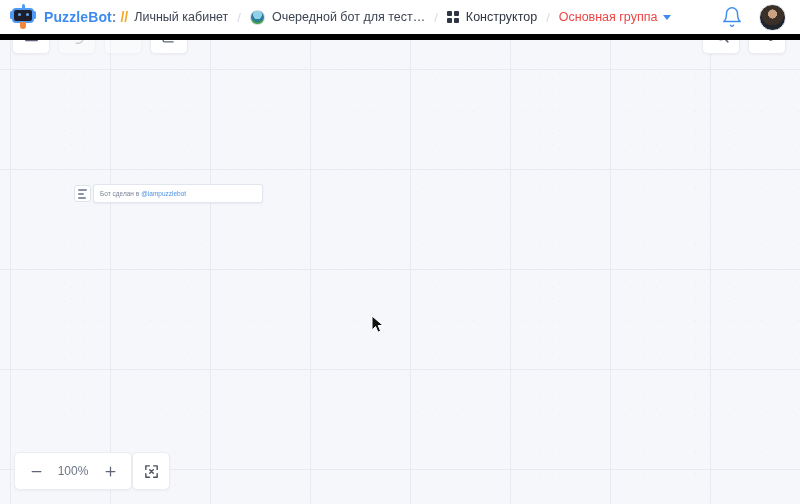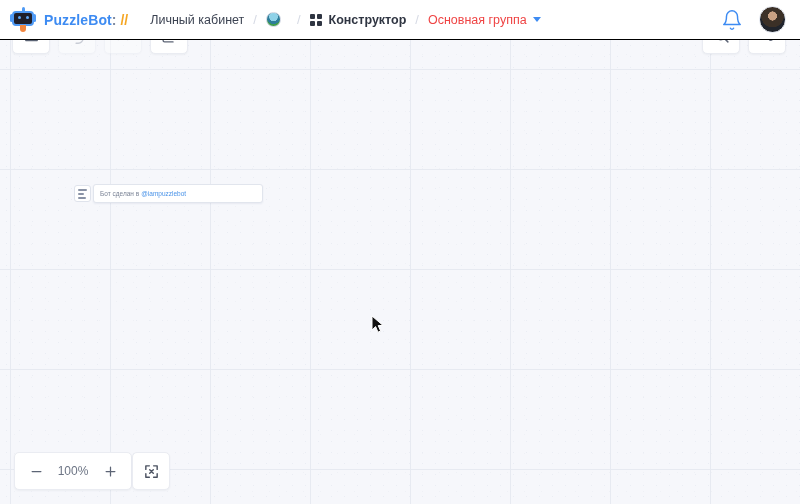--- a/index.html
+++ b/index.html
@@ -10,21 +10,21 @@
     font-family: "Liberation Sans", "DejaVu Sans", sans-serif;
     background: #f7f8fb;
   }
   #app { position: relative; width: 800px; height: 504px; }
 
   
   .header {
     position: absolute; top: 0; left: 0;
     width: 800px; height: 40px;
     background: #ffffff;
-    border-bottom: 1px solid #000000;
+    border-bottom: 6px solid #000000;
     display: flex; align-items: center;
     padding: 0 14px 0 10px;
     z-index: 40;
   }
   .brand-logo {
     width: 26px; height: 26px;
     position: relative; flex: 0 0 auto;
     margin-right: 8px;
   }
   .brand-logo .bot-head {
@@ -78,21 +78,21 @@
     margin-right: 7px; flex: 0 0 auto;
     background: radial-gradient(circle at 50% 30%, #8fd2e8 0 38%, #2e7d9a 39% 62%, #3f9d4a 63% 100%);
     border: 1px solid #cfd6e2;
   }
   .grid-icon {
     display: inline-grid; grid-template-columns: 5px 5px;
     grid-template-rows: 5px 5px; gap: 2px;
     margin-right: 7px; flex: 0 0 auto;
   }
   .grid-icon i { background: #2f3542; border-radius: 1px; display: block; }
-  .crumb-strong { color: #2f3542; font-weight: bold; }
+  .crumb-strong { color: #2f3542; font-weight: normal; }
   .crumb-blue { color: #ef4444; }
   .caret-down {
     width: 0; height: 0; margin-left: 6px;
     border-left: 4px solid transparent;
     border-right: 4px solid transparent;
     border-top: 5px solid #3d8bf2;
   }
   .header-spacer { flex: 1 1 auto; }
   .bell {
     width: 22px; height: 22px; position: relative;
@@ -217,25 +217,26 @@
       <div class="bot-head"></div>
       <div class="bot-eye l"></div>
       <div class="bot-eye r"></div>
       <div class="bot-body"></div>
     </div>
 
     <span class="brand-name">PuzzleBot</span>
     <span class="brand-colon">:</span>
     <span class="brand-slash">//</span>
 
-    <div class="crumb" style="margin-left:20px;">
+    <div class="crumb" style="margin-left:4px;">
       <span class="crumb-link">Личный кабинет</span>
       <span class="crumb-sep">/</span>
 
       <span class="bot-avatar-mini"></span>
+      <span class="crumb-link">Очередной бот для тест…</span>
       <span class="crumb-sep">/</span>
 
       <span class="grid-icon">
           <i></i>
           <i></i>
           <i></i>
           <i></i>
         </span>
       <span class="crumb-strong">Конструктор</span>
       <span class="crumb-sep">/</span>

